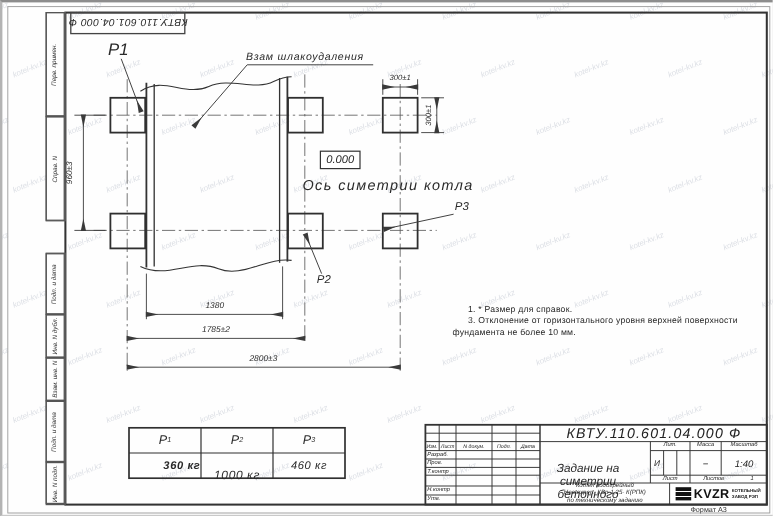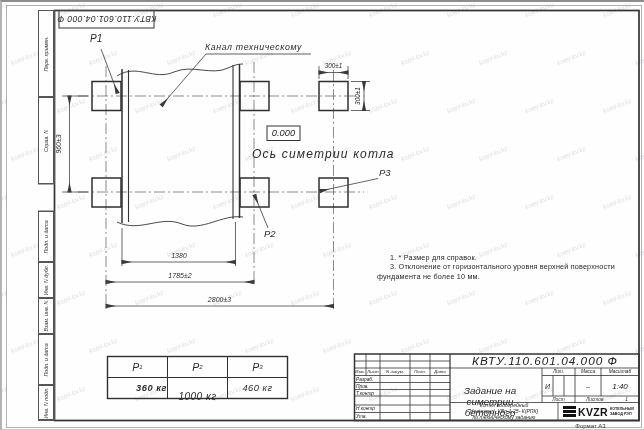--- a/index.html
+++ b/index.html
@@ -222,24 +222,24 @@
   <div class="vbox" style="top:296px;height:36px;">
       <span>Взам. инв. N</span>
     </div>
   <div class="vbox" style="top:332px;height:51px;">
       <span>Подп. и дата</span>
     </div>
   <div class="vbox" style="top:383px;height:35px;">
       <span>Инв. N подл.</span>
     </div>
 
-  <div class="abs cad" style="left:88px;top:31px;font-size:10px;">P1</div>
+  <div class="abs cad" style="left:88px;top:31px;font-size:14px;">P1</div>
   <div class="abs cad" style="left:262px;top:226px;font-size:9.5px;">P2</div>
   <div class="abs cad" style="left:377px;top:165px;font-size:9.5px;">P3</div>
-  <div class="abs cad" style="left:203px;top:40px;font-size:8.8px;letter-spacing:.6px;">Канал техническому</div>
+  <div class="abs cad" style="left:203px;top:40px;font-size:8.8px;letter-spacing:.6px;">Взам шлакоудаления</div>
   <div class="abs cad ctr" style="left:265px;top:124px;width:33px;height:14px;font-size:9.3px;">0.000</div>
   <div class="abs cad" style="left:250px;top:145px;font-size:12px;letter-spacing:1.2px;">Ось симетрии котла</div>
 
   <div class="abs cad ctr" style="left:315px;top:60px;width:33px;font-size:6.4px;">300±1</div>
   <div class="abs cad ctr rot90" style="left:352px;top:110px;width:32px;font-size:6.4px;">300±1</div>
   <div class="abs cad ctr rot90" style="left:53px;top:165px;width:46px;font-size:6.8px;">960±3</div>
   <div class="abs cad ctr" style="left:120px;top:250px;width:114px;font-size:7px;">1380</div>
   <div class="abs cad ctr" style="left:104px;top:270px;width:148px;font-size:7px;">1785±2</div>
   <div class="abs cad ctr" style="left:104px;top:294px;width:227px;font-size:7px;">2800±3</div>
 

